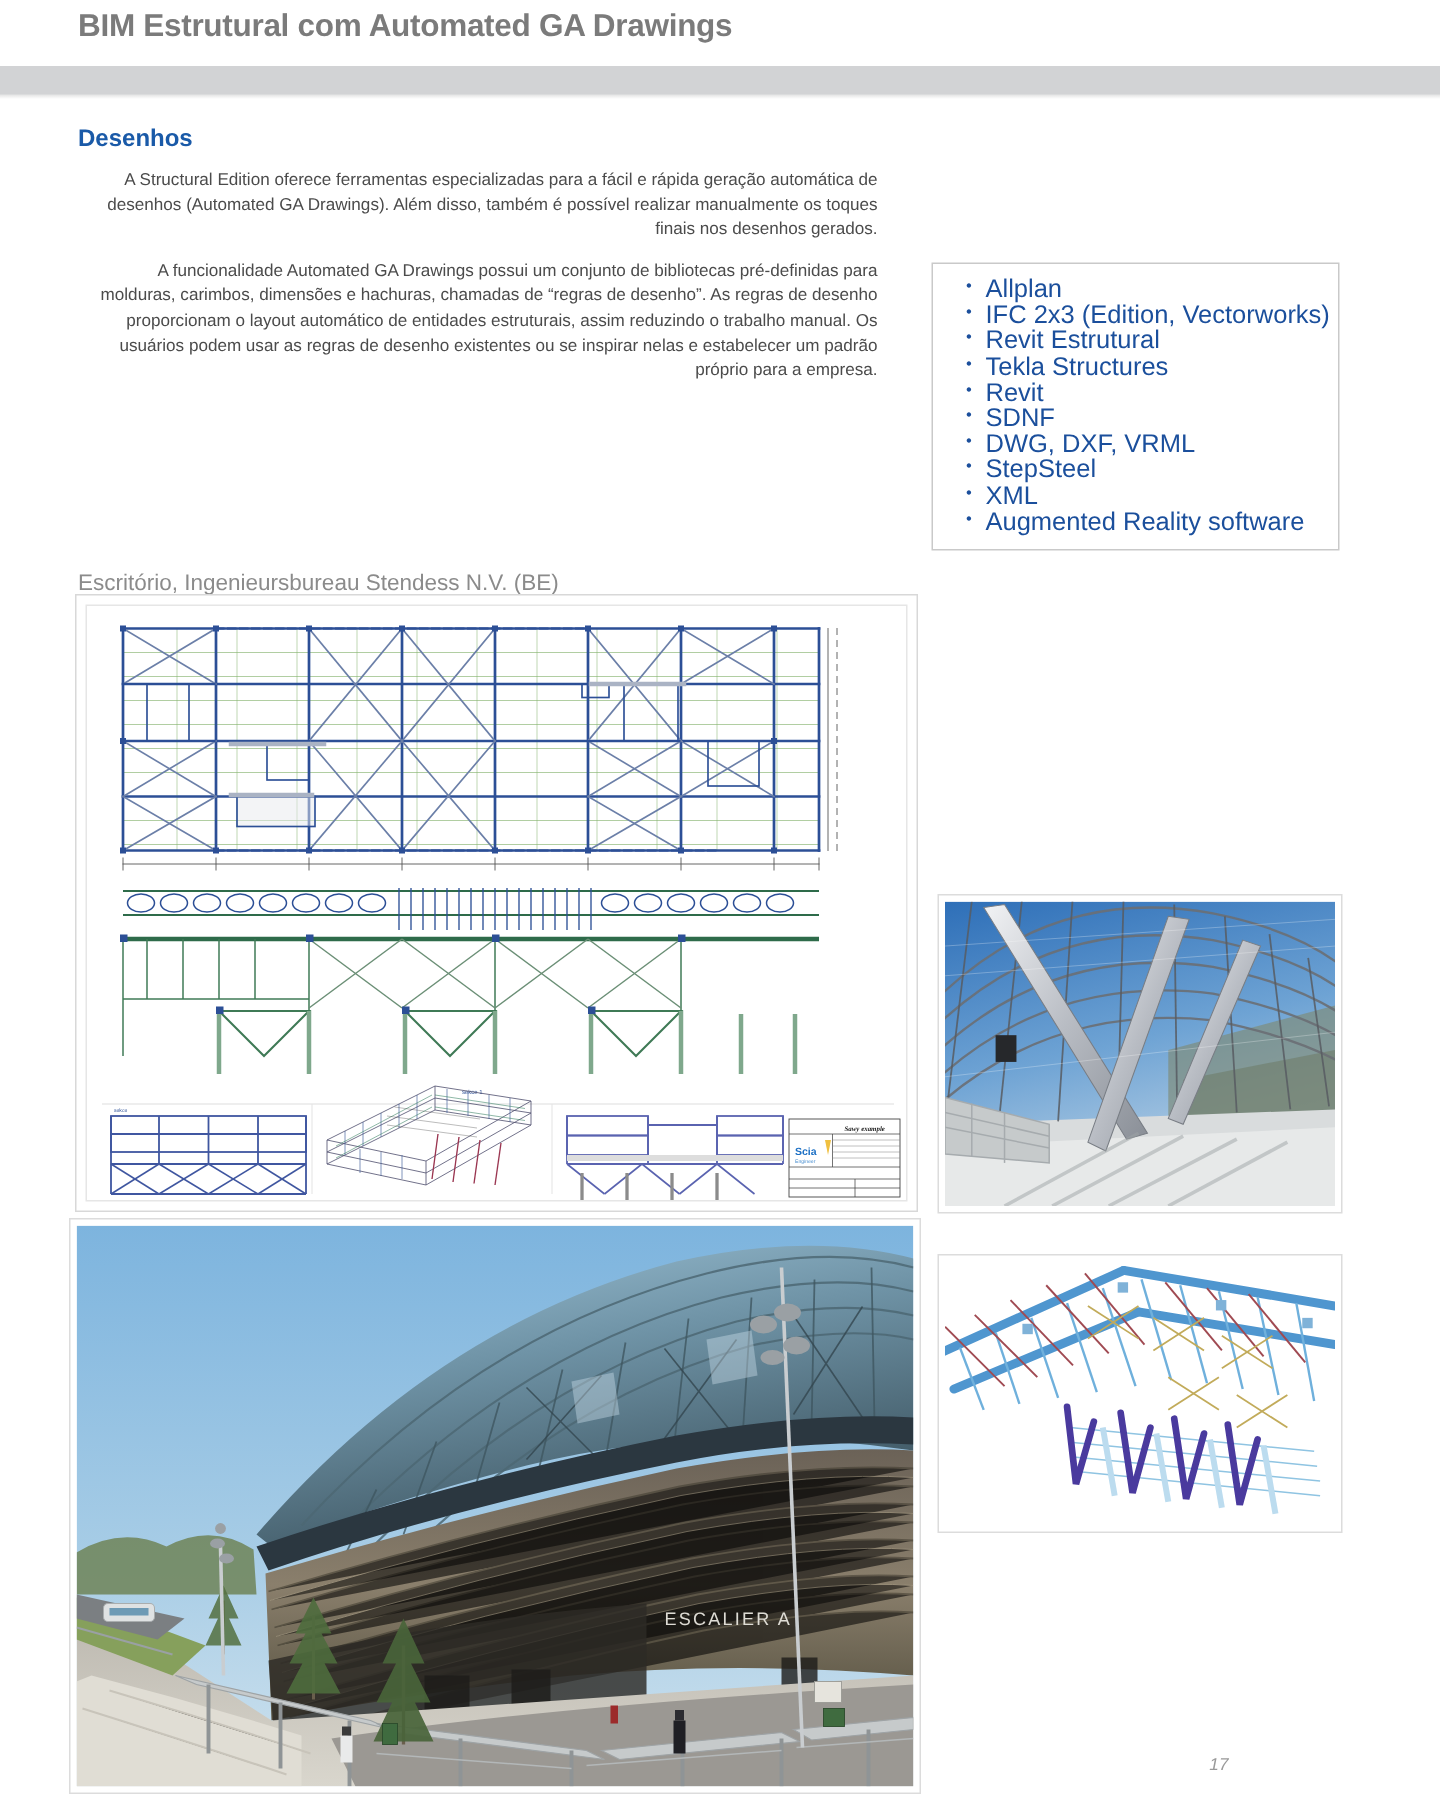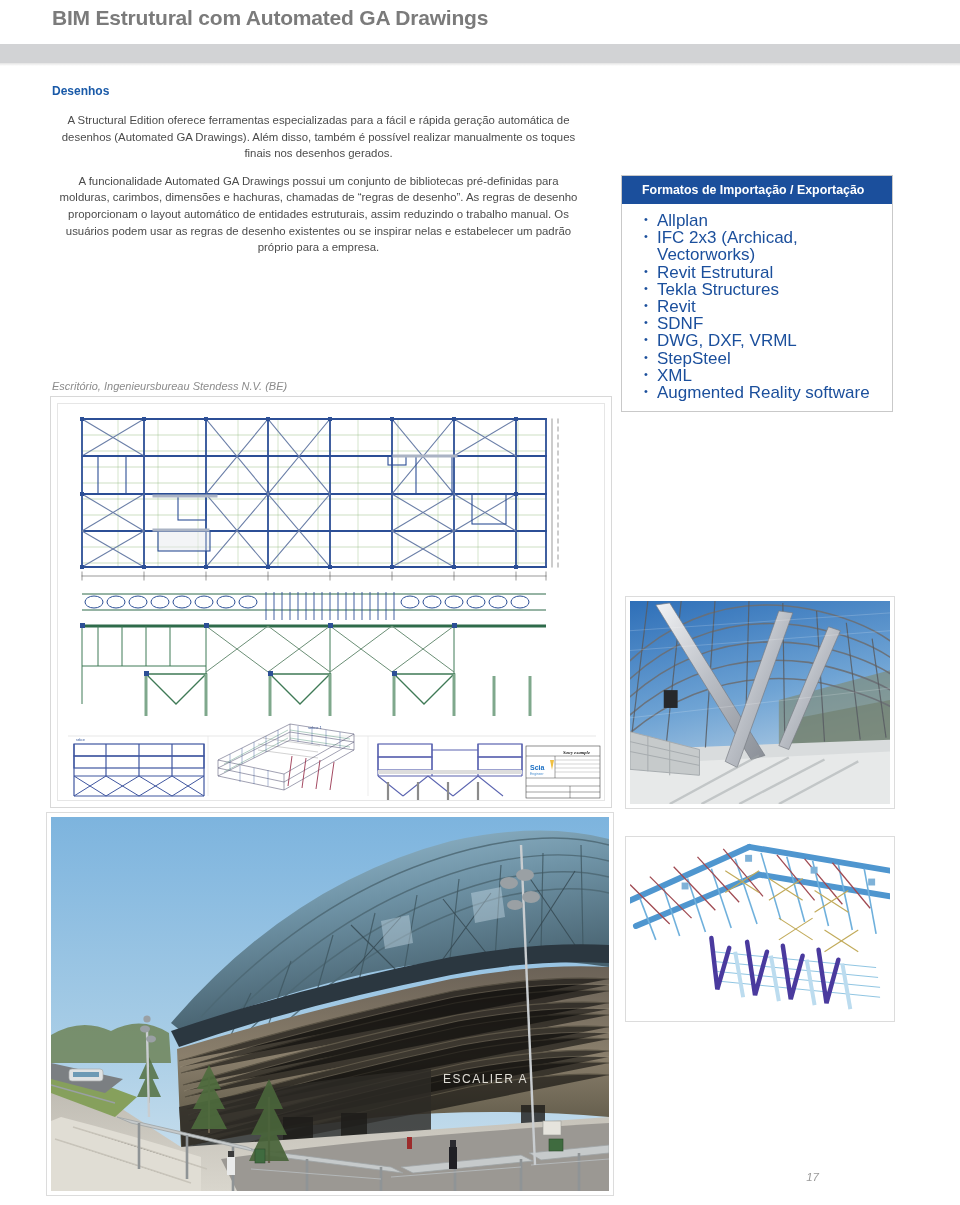--- a/index.html
+++ b/index.html
@@ -22,30 +22,30 @@
     background: #d2d3d5;
   }
   .grey-band-shadow {
     position: absolute; left: 0; top: 63px; width: 960px; height: 3px;
     background: linear-gradient(to bottom, rgba(0,0,0,0.11), rgba(0,0,0,0));
   }
 
   
   .section-head {
     position: absolute; left: 52px; top: 84px;
-    font-size: 12px; font-weight: bold; color: #1a5aa8;
+    font-size: 16px; font-weight: bold; color: #1a5aa8;
   }
   .body-col { position: absolute; left: 52px; top: 112px; width: 533px; }
   .body-col p {
     font-size: 11.4px; line-height: 16.6px; color: #4b4b4b;
-    margin-bottom: 11px; text-align: center;
+    margin-bottom: 11px; text-align: right;
   }
   .caption {
     position: absolute; left: 52px; top: 380px;
-    font-size: 11px; font-style: italic; color: #8b8b8b;
+    font-size: 15px; color: #8b8b8b;
   }
 
   
   .infobox {
     position: absolute; left: 621px; top: 175px; width: 272px;
     border: 1px solid #c9c9c9; background: #fff;
   }
   .infobox-head {
     background: #1b4f9c; color: #fff;
     font-size: 12.4px; font-weight: bold;
@@ -101,24 +101,23 @@
   <div class="grey-band-shadow"></div>
 
   <div class="section-head">Desenhos</div>
   <div class="body-col">
     <p>A Structural Edition oferece ferramentas especializadas para a fácil e rápida geração automática de desenhos (Automated GA Drawings). Além disso, também é possível realizar manualmente os toques finais nos desenhos gerados.</p>
     <p>A funcionalidade Automated GA Drawings possui um conjunto de bibliotecas pré-definidas para molduras, carimbos, dimensões e hachuras, chamadas de “regras de desenho”. As regras de desenho proporcionam o layout automático de entidades estruturais, assim reduzindo o trabalho manual. Os usuários podem usar as regras de desenho existentes ou se inspirar nelas e estabelecer um padrão próprio para a empresa.</p>
   </div>
   <div class="caption">Escritório, Ingenieursbureau Stendess N.V. (BE)</div>
 
   <div class="infobox">
-    <div class="infobox-head">Formatos de Importação / Exportação</div>
     <ul>
       <li>Allplan</li>
-      <li>IFC 2x3 (Archicad, Vectorworks)</li>
+      <li>IFC 2x3 (Edition, Vectorworks)</li>
       <li>Revit Estrutural</li>
       <li>Tekla Structures</li>
       <li>Revit</li>
       <li>SDNF</li>
       <li>DWG, DXF, VRML</li>
       <li>StepSteel</li>
       <li>XML</li>
       <li>Augmented Reality software</li>
     </ul>
   </div>

